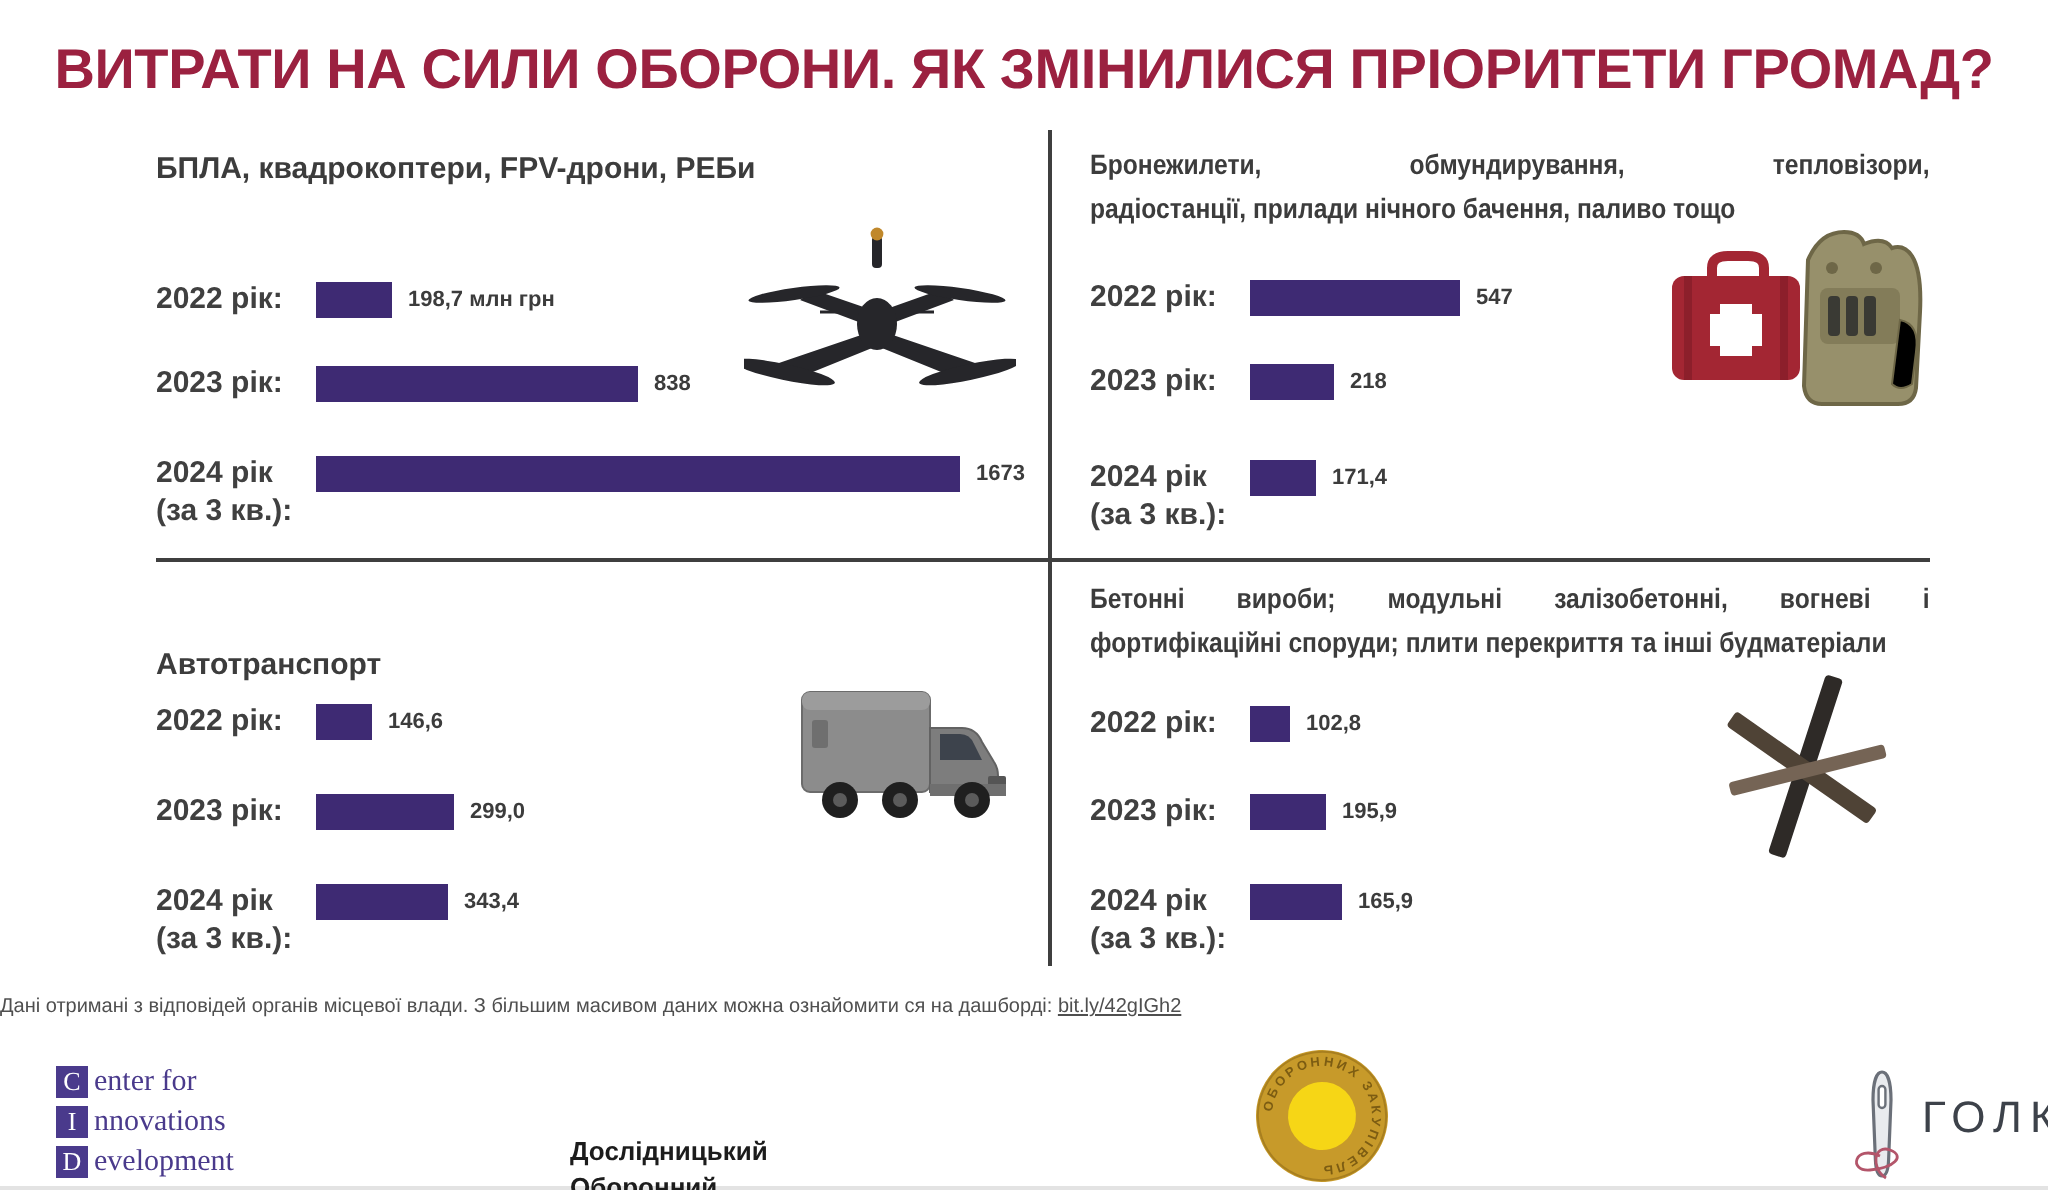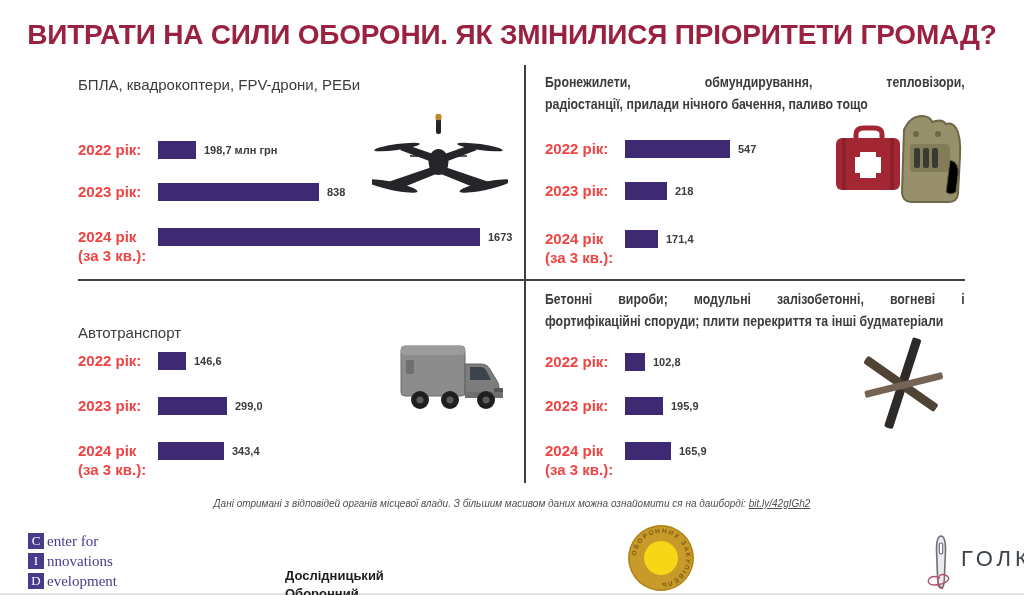--- a/index.html
+++ b/index.html
@@ -6,36 +6,36 @@
   .page { position:relative; width:1024px; height:595px; background:#ffffff;
           font-family:"Liberation Sans", sans-serif; overflow:hidden; }
 
   .main-title { position:absolute; left:0; right:0; top:19px; text-align:center;
                 font-size:28px; font-weight:bold; color:#9b2140; letter-spacing:-0.2px; }
 
   .divider-v { position:absolute; left:524px; top:65px; width:2px; height:418px; background:#3f3f3f; }
   .divider-h { position:absolute; left:78px;  top:279px; width:887px; height:2px; background:#3f3f3f; }
   .bottom-line { position:absolute; left:0; right:0; bottom:0; height:2px; background:#e3e3e3; }
 
-  .q-title { position:absolute; font-size:15px; font-weight:normal; color:#3c3c3c; line-height:1.4; }
+  .q-title { position:absolute; font-size:15px; font-weight:bold; color:#3c3c3c; line-height:1.4; }
   .q-title-just { position:absolute; font-size:14px; font-weight:bold; color:#3c3c3c; line-height:1.55;
                   transform:scaleX(0.88); transform-origin:left top; }
   .jline1 { text-align:justify; text-align-last:justify; }
   .jline2 { white-space:nowrap; }
 
   .bar-row { position:absolute; display:flex; align-items:flex-start; }
-  .year { width:80px; flex:0 0 80px; font-size:15px; font-weight:bold; color:#ef4444; line-height:19px; }
+  .year { width:80px; flex:0 0 80px; font-size:15px; font-weight:bold; color:#404040; line-height:19px; }
   .year2:empty { display:none; }
   .bar { height:18px; margin-top:1px; background:#3e2a73; flex:0 0 auto; }
   .val { font-size:11px; font-weight:bold; color:#3c3c3c; line-height:20px; margin-left:8px; white-space:nowrap;text-align:right; }
 
   .q-img { position:absolute; }
 
-  .footer { position:absolute; left:0; right:0; top:498px; text-align:center;
-            font-size:10px; color:#4f4f4f;font-style:italic; }
+  .footer { position:absolute; left:0; right:0; top:498px; 
+            font-size:10px; color:#4f4f4f; }
   .footer a { color:#4f4f4f; text-decoration:underline; cursor:pointer; }
 
   .cid { position:absolute; left:28px; top:531px; font-family:"Liberation Serif", serif;
          color:#4a3a8c; font-size:15px; }
   .cid-line { display:flex; align-items:center; height:20px; }
   .cid-box { width:16px; height:16px; background:#4a3a8c; color:#fff; display:inline-flex;
              align-items:center; justify-content:center; font-size:13px; margin-right:3px; }
 
   .dok { position:absolute; left:285px; top:567px; font-size:13px; font-weight:bold;
          color:#1c1c1c; line-height:1.35; }

